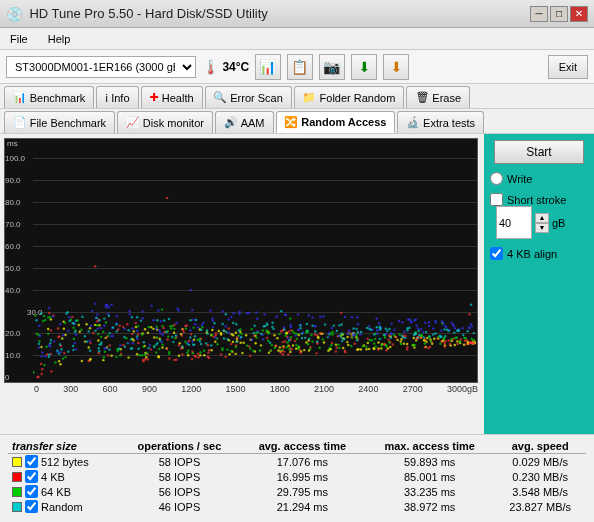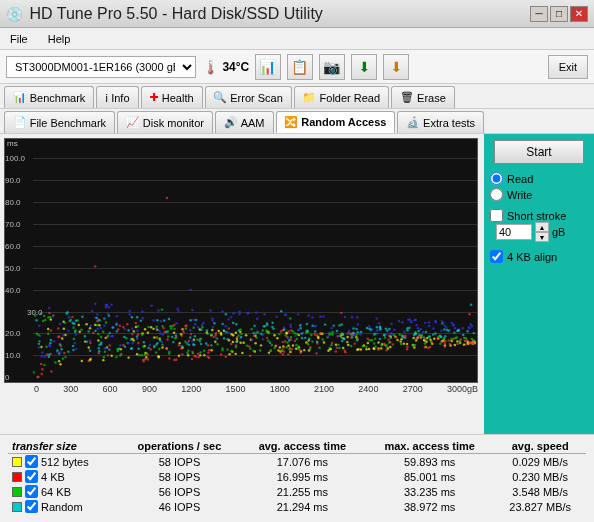--- a/index.html
+++ b/index.html
@@ -21,21 +21,21 @@
       justify-content: space-between;
       padding: 4px 6px;
       height: 28px;
     }
     .title-bar-left {
       display: flex;
       align-items: center;
       gap: 6px;
     }
     .title-bar-title {
-      font-size: 16px;
+      font-size: 13px;
       font-weight: normal;
       color: #222;
     }
     .title-bar-controls {
       display: flex;
       gap: 2px;
     }
     .tb-btn {
       width: 18px;
       height: 16px;
@@ -212,21 +212,21 @@
       display: flex;
       align-items: center;
       gap: 3px;
       margin-left: 6px;
     }
     .stroke-input {
       width: 36px;
       border: 1px solid #aaa;
       font-size: 11px;
       padding: 1px 2px;
-      height: 16px;
+      height: 33px;
     }
     .spinner-btns {
       display: flex;
       flex-direction: column;
     }
     .spin-btn {
       width: 14px;
       height: 10px;
       border: 1px solid #aaa;
       background: #e8e8e8;
@@ -330,21 +330,21 @@
   <div class="tab">
     <span style="color:red;">✚</span>
     <span>Health</span>
   </div>
   <div class="tab">
     <span>🔍</span>
     <span>Error Scan</span>
   </div>
   <div class="tab">
     <span>📁</span>
-    <span>Folder Read</span>
+    <span>Folder Random</span>
   </div>
   <div class="tab">
     <span>🗑</span>
     <span>Erase</span>
   </div>
 </div>
 
 <div class="tabs-row2">
   <div class="tab">
     <span>📄</span>
@@ -1314,24 +1314,20 @@
       <span>2700</span>
       <span>3000gB</span>
     </div>
   </div>
 
   <div class="right-panel">
     <button class="start-btn">Start</button>
 
     <div class="radio-group">
       <label class="radio-item">
-        <input type="radio" name="rw" checked="" style="">
-        <span>Read</span>
-      </label>
-      <label class="radio-item">
         <input type="radio" name="rw" style="">
         <span>Write</span>
       </label>
     </div>
 
     <div>
       <label class="checkbox-item">
         <input type="checkbox" style="">
         <span>Short stroke</span>
       </label>
@@ -1392,21 +1388,21 @@
     </tr>
         <tr>
       <td style="text-align:left;">
         <div class="row-label-cell">
           <span style="display:inline-block;width:10px;height:10px;background:#00cc00;border:1px solid #666;"></span>
           <input type="checkbox" checked="" style="margin: 0px 1px;">
           <span>64 KB</span>
         </div>
       </td>
       <td>56 IOPS</td>
-      <td>21.255 ms</td>
+      <td>29.795 ms</td>
       <td>33.235 ms</td>
       <td>3.548 MB/s</td>
     </tr>
         <tr>
       <td style="text-align:left;">
         <div class="row-label-cell">
           <span style="display:inline-block;width:10px;height:10px;background:#00cccc;border:1px solid #666;"></span>
           <input type="checkbox" checked="" style="margin: 0px 1px;">
           <span>Random</span>
         </div>

